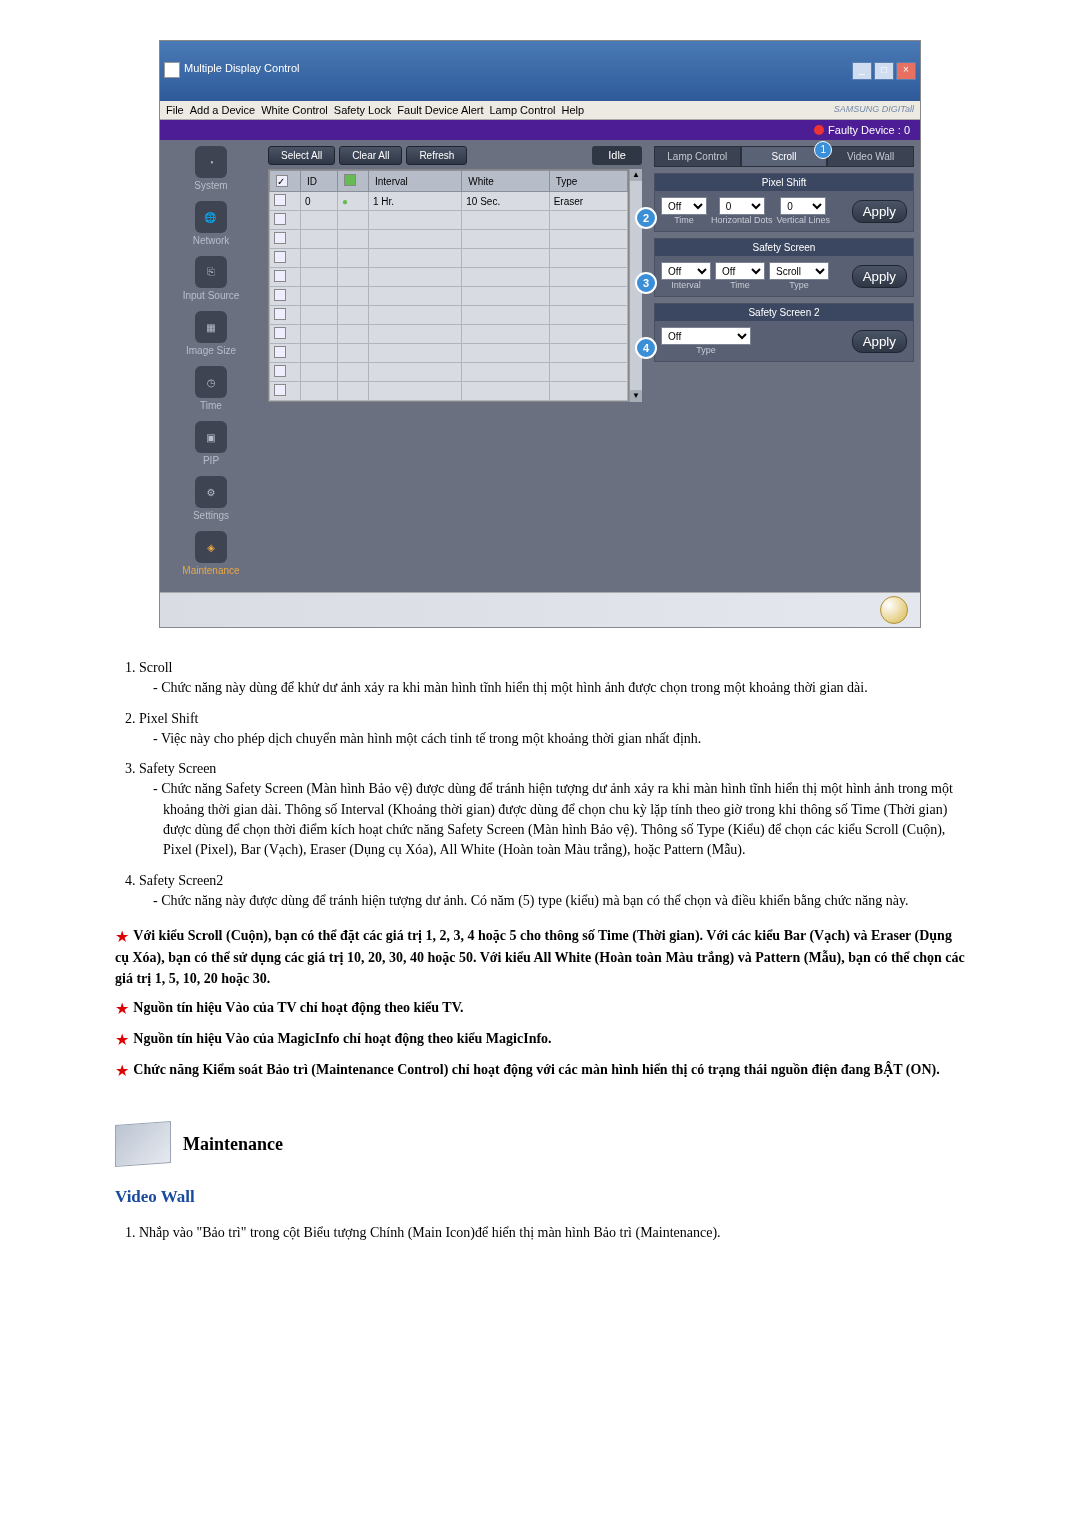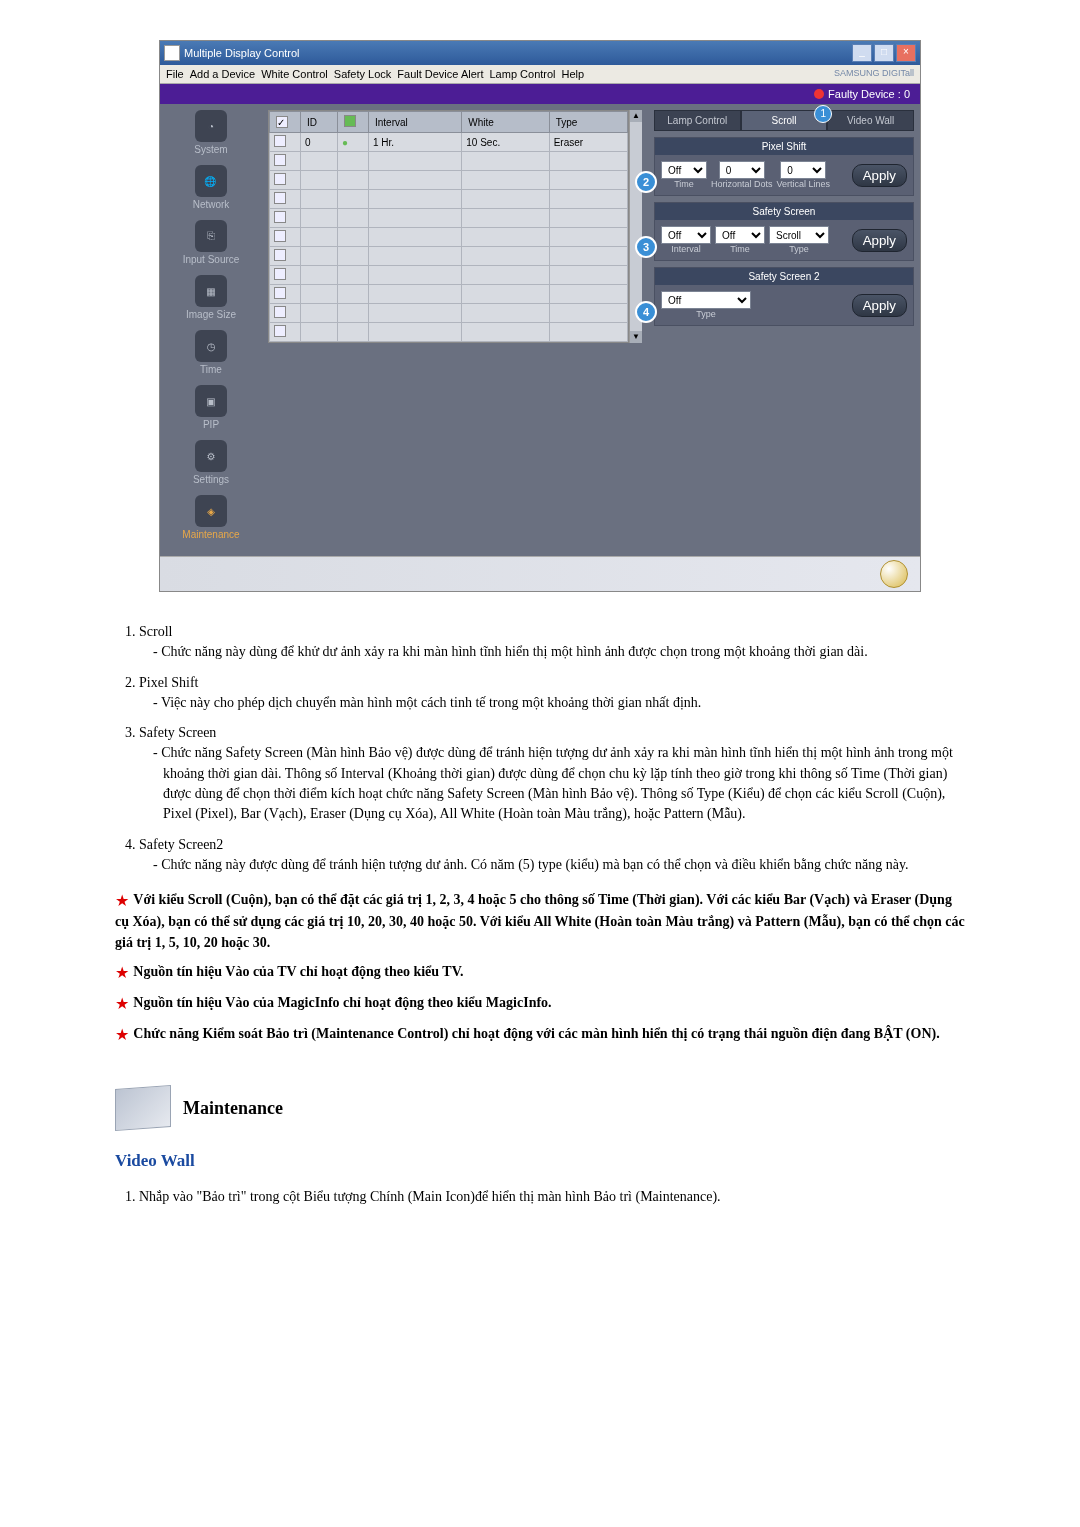--- a/index.html
+++ b/index.html
@@ -1,17 +1,17 @@
 <!DOCTYPE html>
 <html><head>
 <meta charset="utf-8">
 <style>
 body{margin:0;padding:40px 80px;font-family:"Times New Roman",serif;font-size:14px;color:#000;background:#fff}
 .app-window{border:1px solid #888;width:760px;margin:0 auto 30px;font-family:Tahoma,sans-serif;font-size:11px}
-.titlebar{background:linear-gradient(#4a7ab5,#2e5a9a);color:#fff;padding:3px 4px;display:flex;align-items:center}
+.titlebar{background:linear-gradient(#4a7ab5,#2e5a9a);color:#fff;padding:21px 4px;display:flex;align-items:flex-start}
 .title-icon{width:14px;height:14px;background:#fff;margin-right:4px;border:1px solid #999;display:inline-block}
 .window-controls{margin-left:auto;display:flex;gap:2px}
 .wbtn{width:18px;height:16px;background:#d0dcf0;border:1px solid #5a7fb5;text-align:center;line-height:14px;font-size:10px}
 .wbtn.close{background:#e87060;color:#fff}
 .menubar{background:#eceae3;border-bottom:1px solid #aaa;padding:3px 6px;display:flex;gap:6px;flex-wrap:wrap}
 .status-strip{background:#4c1d95;color:#fff;display:flex;justify-content:flex-end;padding:4px 10px}
 .faulty{display:flex;align-items:center;gap:4px}
 .dot{width:10px;height:10px;background:#e33;border-radius:50%}
 .workarea{display:flex;background:#6a7080}
 .sidebar{width:90px;background:#6a7080;padding:6px}
@@ -70,41 +70,47 @@
     </div>
   </div>
   <div class="menubar">
     <span>File</span>
     <span>Add a Device</span>
     <span>White Control</span>
     <span>Safety Lock</span>
     <span>Fault Device Alert</span>
     <span>Lamp Control</span>
     <span>Help</span>
-    <span style="margin-left:auto;color:#7589a8;font-size:9px">SAMSUNG DIGITall</span>
+    <span style="margin-left:auto;color:#7589a8;font-style:italic;font-size:9px">SAMSUNG DIGITall</span>
   </div>
   <div class="status-strip">
     <div class="faulty">
       <span class="dot"></span>
       <span>Faulty Device : 0</span>
     </div>
   </div>
   <div class="workarea">
     <div class="sidebar">
       <div class="sb-item"><div class="sb-icon">◔</div><span>System</span></div>
       <div class="sb-item"><div class="sb-icon">🌐</div><span>Network</span></div>
       <div class="sb-item"><div class="sb-icon">⎘</div><span>Input Source</span></div>
       <div class="sb-item"><div class="sb-icon">▦</div><span>Image Size</span></div>
       <div class="sb-item"><div class="sb-icon">◷</div><span>Time</span></div>
       <div class="sb-item"><div class="sb-icon">▣</div><span>PIP</span></div>
       <div class="sb-item"><div class="sb-icon">⚙</div><span>Settings</span></div>
       <div class="sb-item active"><div class="sb-icon">◈</div><span>Maintenance</span></div>
     </div>
 
     <div class="center">
+      <div class="toolbar">
+        <button class="tbtn">Select All</button>
+        <button class="tbtn">Clear All</button>
+        <button class="tbtn">Refresh</button>
+        <span class="idle-chip">Idle</span>
+      </div>
       <div style="display:flex">
         <div class="table-wrap" style="flex:1">
           <table class="tbl">
             <tbody>
                 <tr>
               <th style="width:18px"><span class="sq">✓</span></th>
               <th style="width:24px">ID</th>
               <th style="width:18px"><span class="sq green"></span></th>
               <th>Interval</th>
               <th>White</th>

